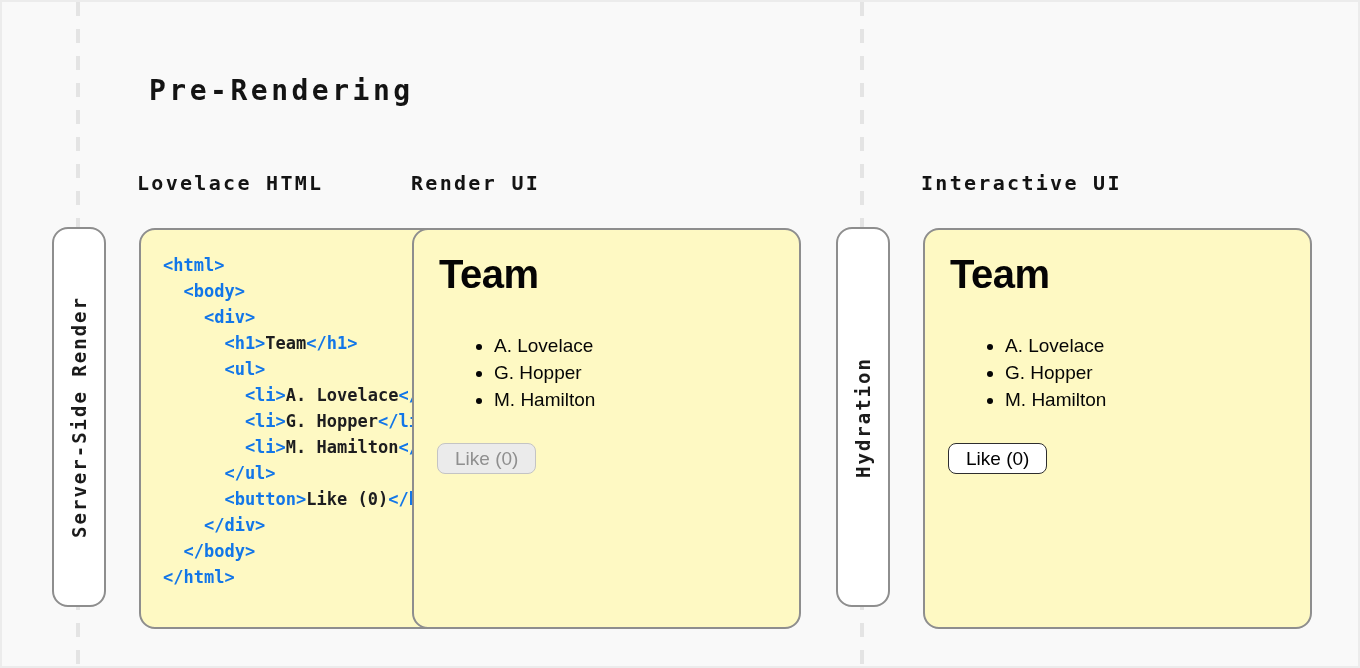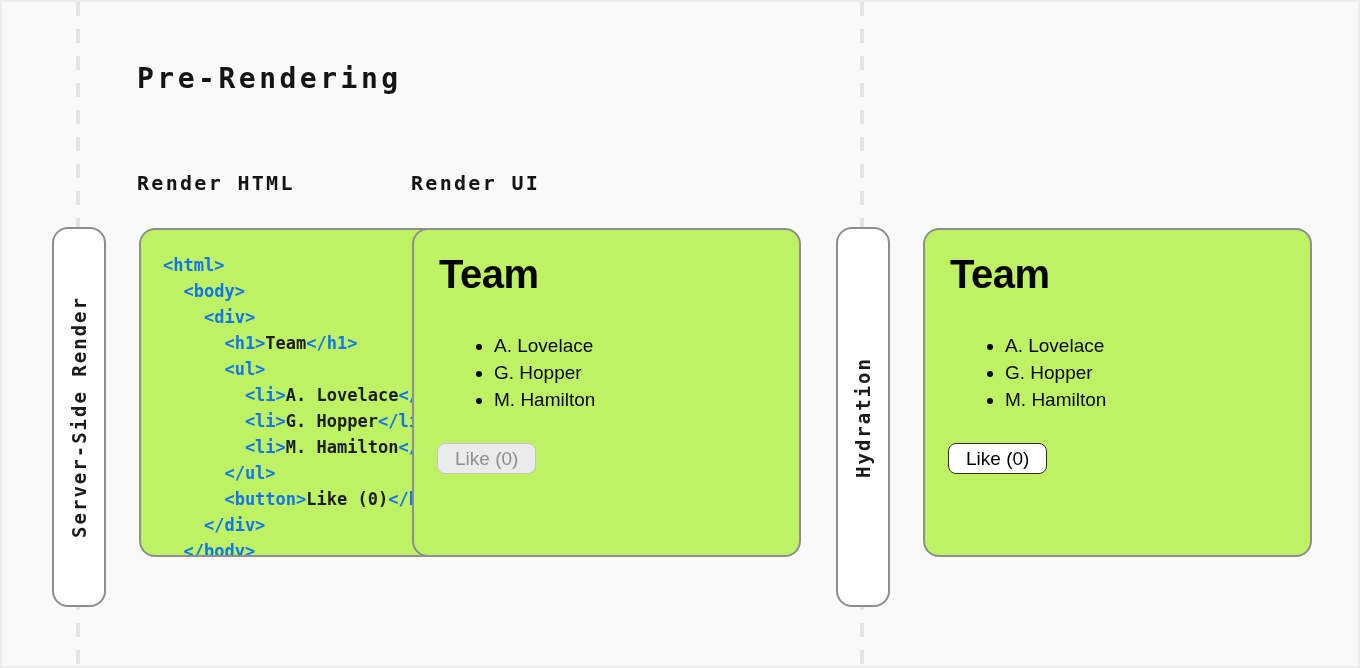--- a/index.html
+++ b/index.html
@@ -26,21 +26,21 @@
     background: repeating-linear-gradient(to bottom, #e4e4e4 0px, #e4e4e4 14px, transparent 14px, transparent 27px);
     z-index: 0;
   }
   .dash-left  { left: 74px; }
   .dash-right { left: 858px; }
 
   .title {
     position: absolute;
     left: 135px;
     top: 58px;
-    margin: 0;
+    margin: 12px;
     font-family: "DejaVu Sans Mono", monospace;
     font-size: 28px;
     font-weight: bold;
     letter-spacing: 3.5px;
     color: #141414;
     line-height: 38px;
   }
   .col-label {
     position: absolute;
     top: 166px;
@@ -79,22 +79,22 @@
     font-size: 19px;
     font-weight: bold;
     letter-spacing: 2px;
     color: #1b1b1b;
     white-space: nowrap;
   }
 
   .card {
     position: absolute;
     top: 226px;
-    height: 329px;
-    background: #bef264;
+    height: 401px;
+    background: #fef9c3;
     border: 2px solid #8e8e8e;
     border-radius: 16px;
     box-sizing: border-box;
     overflow: hidden;
   }
   .code-card {
     left: 137px;
     width: 370px;
     z-index: 2;
   }
@@ -162,22 +162,23 @@
 </head>
 <body>
 
 <div class="canvas">
 
   <div class="dash-line dash-left"></div>
   <div class="dash-line dash-right"></div>
 
   <h1 class="title">Pre-Rendering</h1>
 
-  <div class="col-label label-initial-html">Render HTML</div>
+  <div class="col-label label-initial-html">Lovelace HTML</div>
   <div class="col-label label-initial-ui">Render UI</div>
+  <div class="col-label label-interactive-ui">Interactive UI</div>
 
   <div class="pill pill-ssr">
     <span class="pill-text">Server-Side Render</span>
   </div>
 
   <div class="card code-card">
     <pre class="code" id="code-block"><div class="code-line"><span class="tag">&lt;html&gt;</span></div><div class="code-line"><span class="tag">  &lt;body&gt;</span></div><div class="code-line"><span class="tag">    &lt;div&gt;</span></div><div class="code-line"><span class="tag">      &lt;h1&gt;</span><span class="txt">Team</span><span class="tag">&lt;/h1&gt;</span></div><div class="code-line"><span class="tag">      &lt;ul&gt;</span></div><div class="code-line"><span class="tag">        &lt;li&gt;</span><span class="txt">A. Lovelace</span><span class="tag">&lt;/li&gt;</span></div><div class="code-line"><span class="tag">        &lt;li&gt;</span><span class="txt">G. Hopper</span><span class="tag">&lt;/li&gt;</span></div><div class="code-line"><span class="tag">        &lt;li&gt;</span><span class="txt">M. Hamilton</span><span class="tag">&lt;/li&gt;</span></div><div class="code-line"><span class="tag">      &lt;/ul&gt;</span></div><div class="code-line"><span class="tag">      &lt;button&gt;</span><span class="txt">Like (0)</span><span class="tag">&lt;/button&gt;</span></div><div class="code-line"><span class="tag">    &lt;/div&gt;</span></div><div class="code-line"><span class="tag">  &lt;/body&gt;</span></div><div class="code-line"><span class="tag">&lt;/html&gt;</span></div></pre>
   </div>
 
   <div class="card ui-card ui-card-initial">

